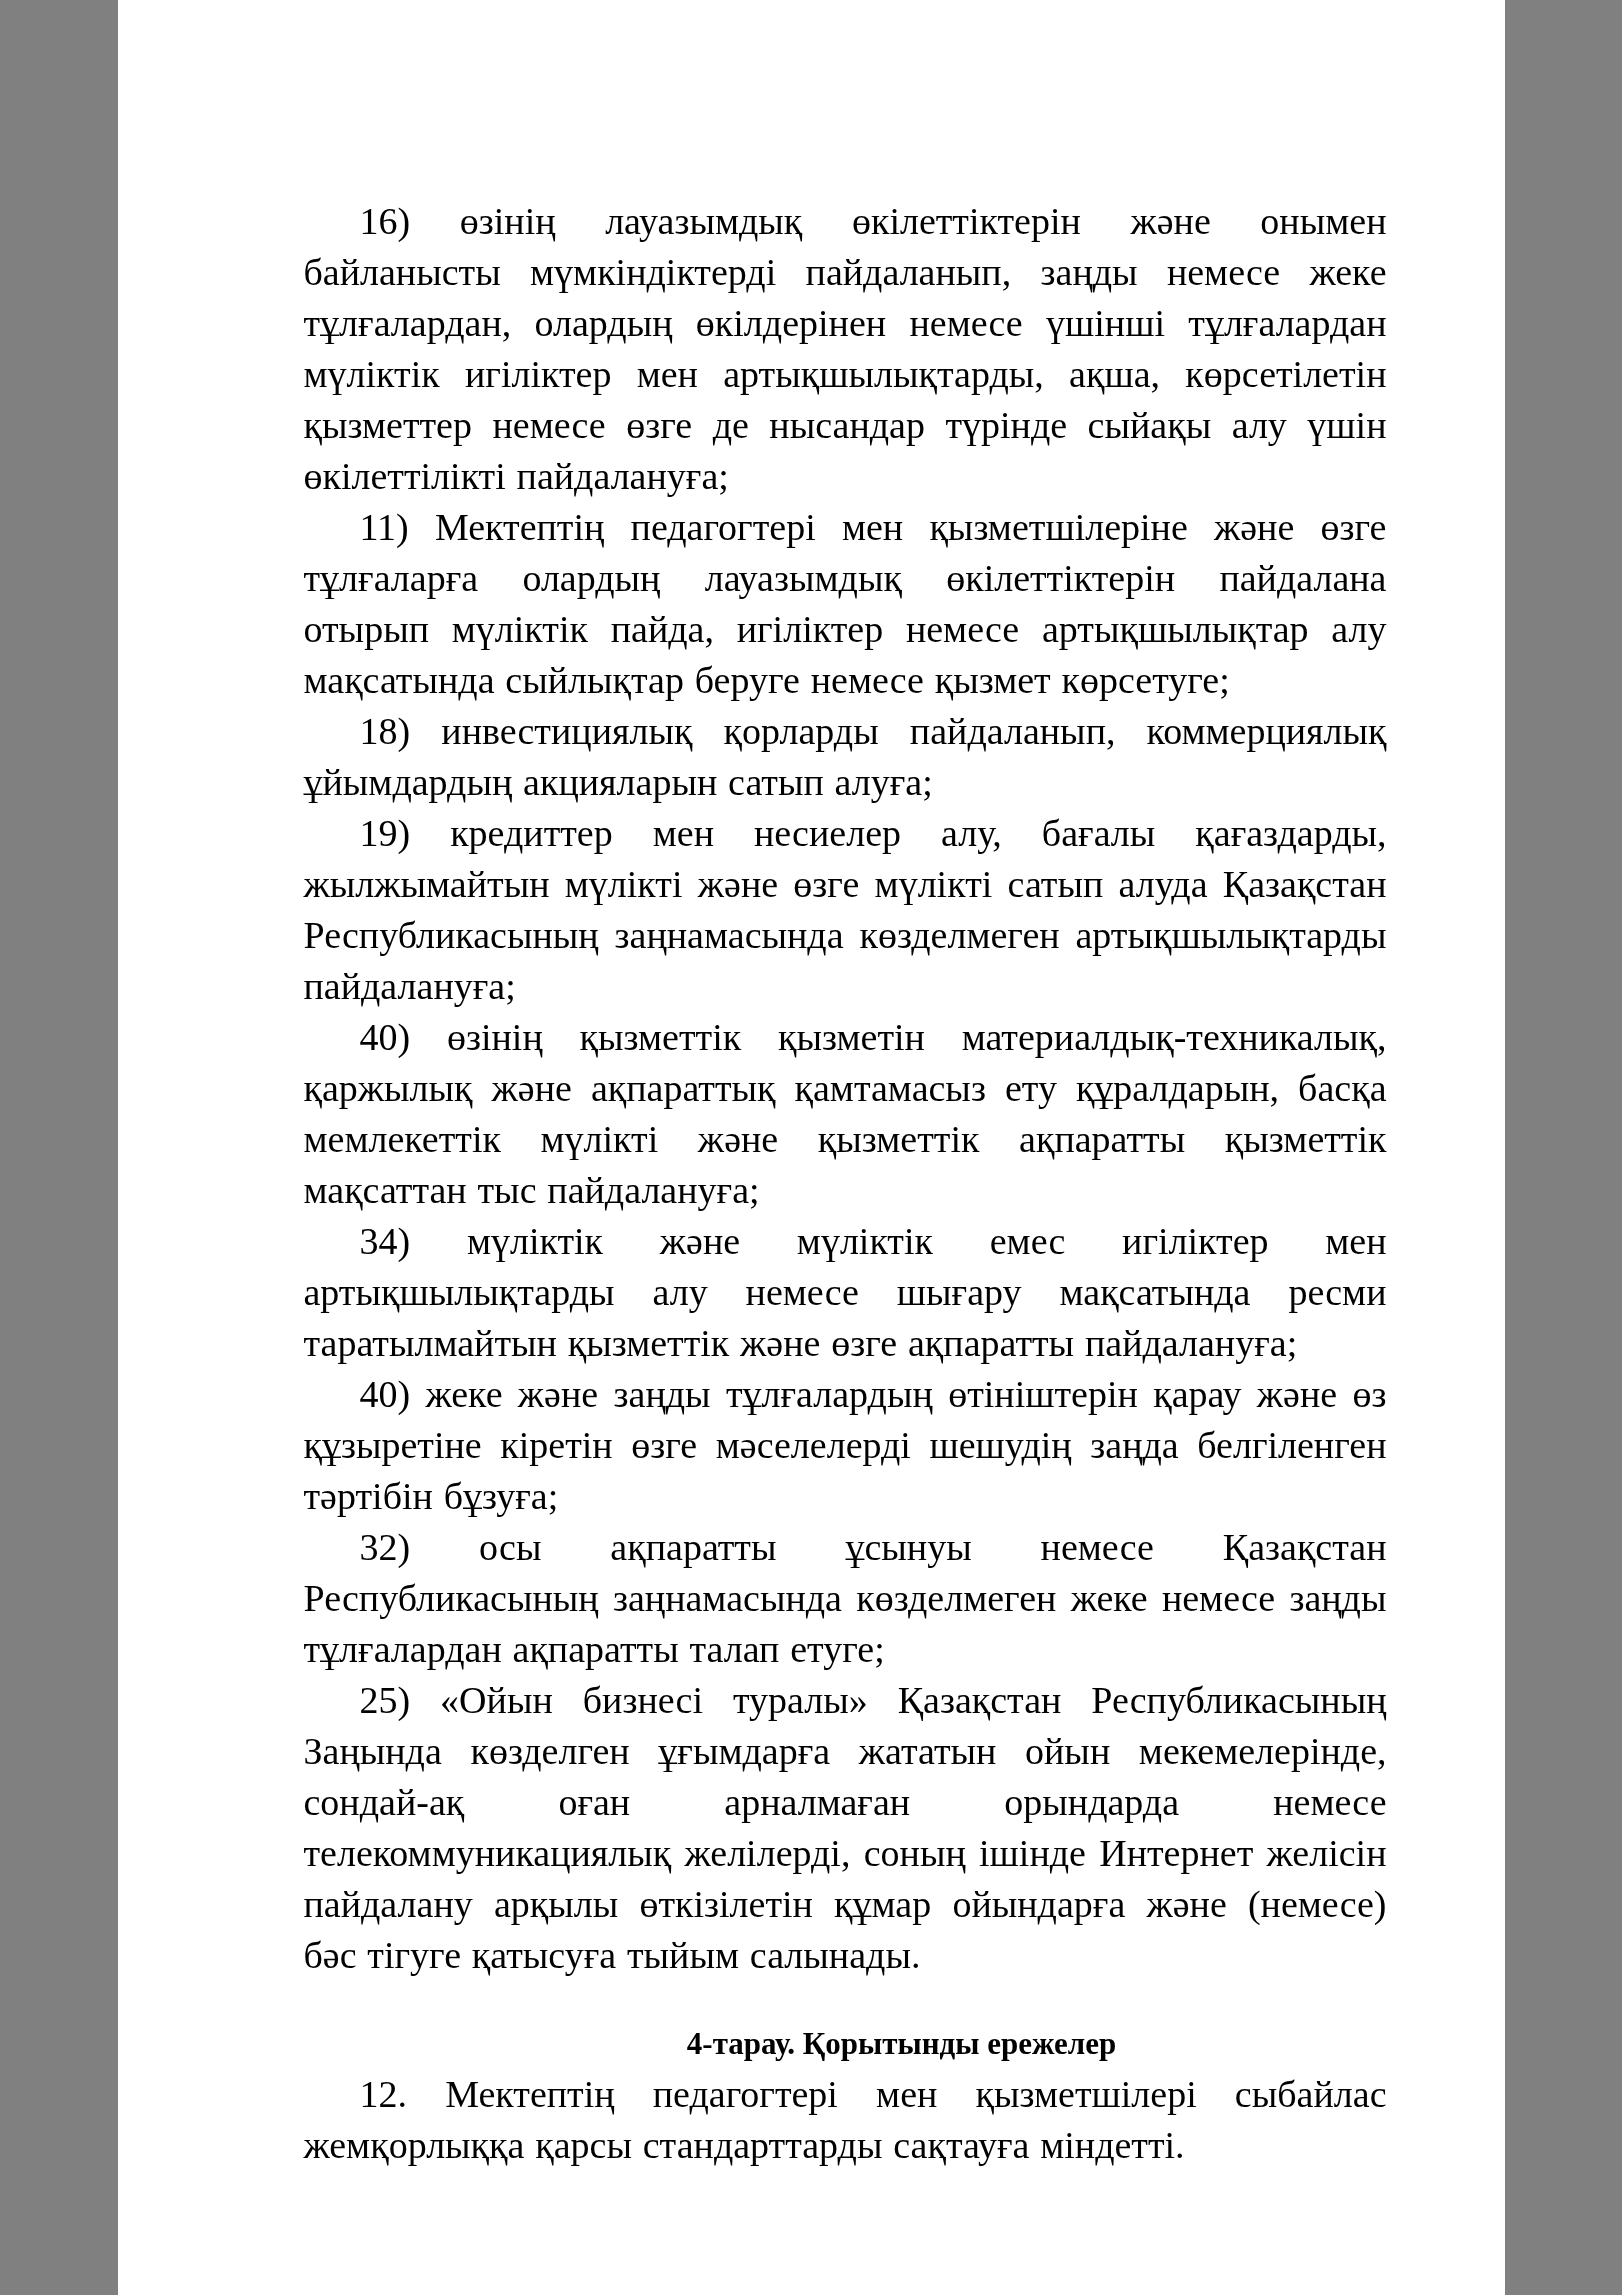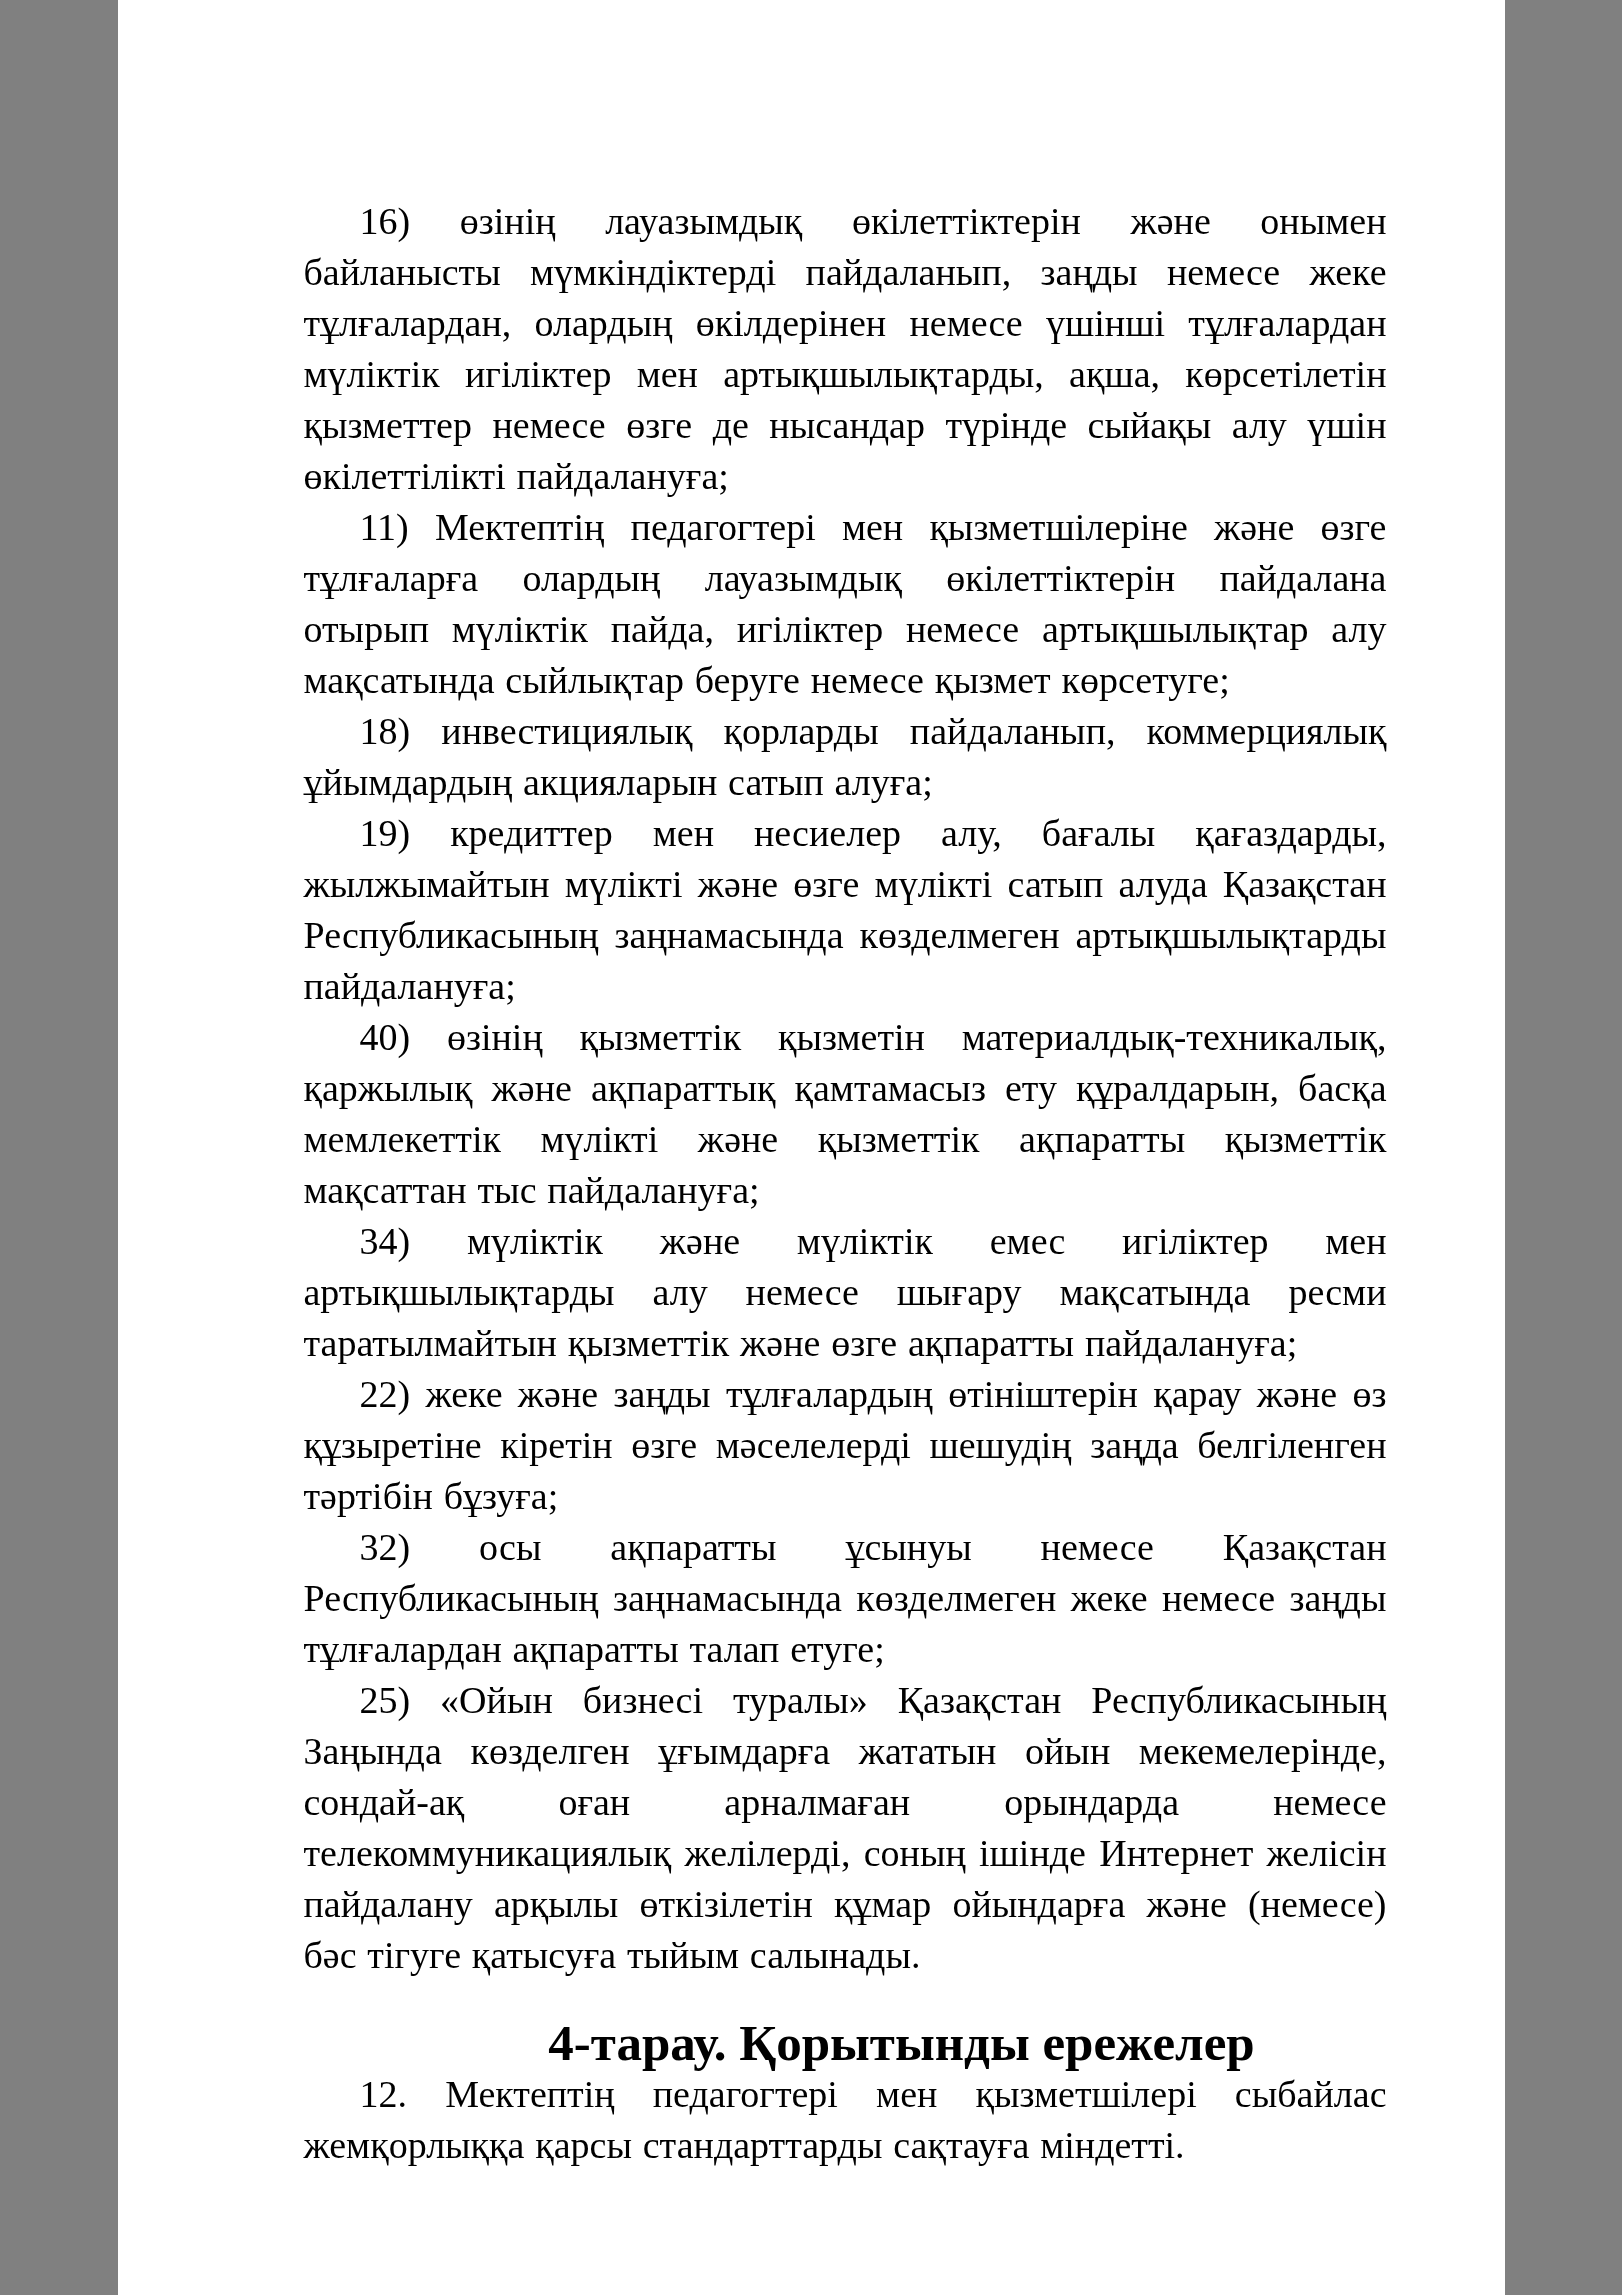--- a/index.html
+++ b/index.html
@@ -28,21 +28,21 @@
     margin: 0;
     text-align: justify;
     text-indent: 56px;
     word-spacing: 1.3px;
   }
   h2.chapter-heading {
     margin: 37px 0 0 0;
     padding-left: 113px;
     text-align: center;
     font-weight: bold;
-    font-size: 51px;
+    font-size: 31px;
     line-height: 51px;
   }
 </style>
 </head>
 <body>
 
 <div class="page">
   <div class="doc-body">
 
     <p class="para">16) өзінің лауазымдық өкілеттіктерін және онымен байланысты мүмкіндіктерді пайдаланып, заңды немесе жеке тұлғалардан, олардың өкілдерінен немесе үшінші тұлғалардан мүліктік игіліктер мен артықшылықтарды, ақша, көрсетілетін қызметтер немесе өзге де нысандар түрінде сыйақы алу үшін өкілеттілікті пайдалануға;</p>
@@ -50,21 +50,21 @@
     <p class="para">11) Мектептің педагогтері мен қызметшілеріне және өзге тұлғаларға олардың лауазымдық өкілеттіктерін пайдалана отырып мүліктік пайда, игіліктер немесе артықшылықтар алу мақсатында сыйлықтар беруге немесе қызмет көрсетуге;</p>
 
     <p class="para">18) инвестициялық қорларды пайдаланып, коммерциялық ұйымдардың акцияларын сатып алуға;</p>
 
     <p class="para">19) кредиттер мен несиелер алу, бағалы қағаздарды, жылжымайтын мүлікті және өзге мүлікті сатып алуда Қазақстан Республикасының заңнамасында көзделмеген артықшылықтарды пайдалануға;</p>
 
     <p class="para">40) өзінің қызметтік қызметін материалдық-техникалық, қаржылық және ақпараттық қамтамасыз ету құралдарын, басқа мемлекеттік мүлікті және қызметтік ақпаратты қызметтік мақсаттан тыс пайдалануға;</p>
 
     <p class="para">34) мүліктік және мүліктік емес игіліктер мен артықшылықтарды алу немесе шығару мақсатында ресми таратылмайтын қызметтік және өзге ақпаратты пайдалануға;</p>
 
-    <p class="para">22) жеке және заңды тұлғалардың өтініштерін қарау және өз құзыретіне кіретін өзге мәселелерді шешудің заңда белгіленген тәртібін бұзуға;</p>
+    <p class="para">40) жеке және заңды тұлғалардың өтініштерін қарау және өз құзыретіне кіретін өзге мәселелерді шешудің заңда белгіленген тәртібін бұзуға;</p>
 
     <p class="para">32) осы ақпаратты ұсынуы немесе Қазақстан Республикасының заңнамасында көзделмеген жеке немесе заңды тұлғалардан ақпаратты талап етуге;</p>
 
 
     <p class="para">25) «Ойын бизнесі туралы» Қазақстан Республикасының Заңында көзделген ұғымдарға жататын ойын мекемелерінде, сондай-ақ оған арналмаған орындарда немесе телекоммуникациялық желілерді, соның ішінде Интернет желісін пайдалану арқылы өткізілетін құмар ойындарға және (немесе) бәс тігуге қатысуға тыйым салынады.</p>
 
     <h2 class="chapter-heading">4-тарау. Қорытынды ережелер</h2>
 
     <p class="para">12. Мектептің педагогтері мен қызметшілері сыбайлас жемқорлыққа қарсы стандарттарды сақтауға міндетті.</p>
 

